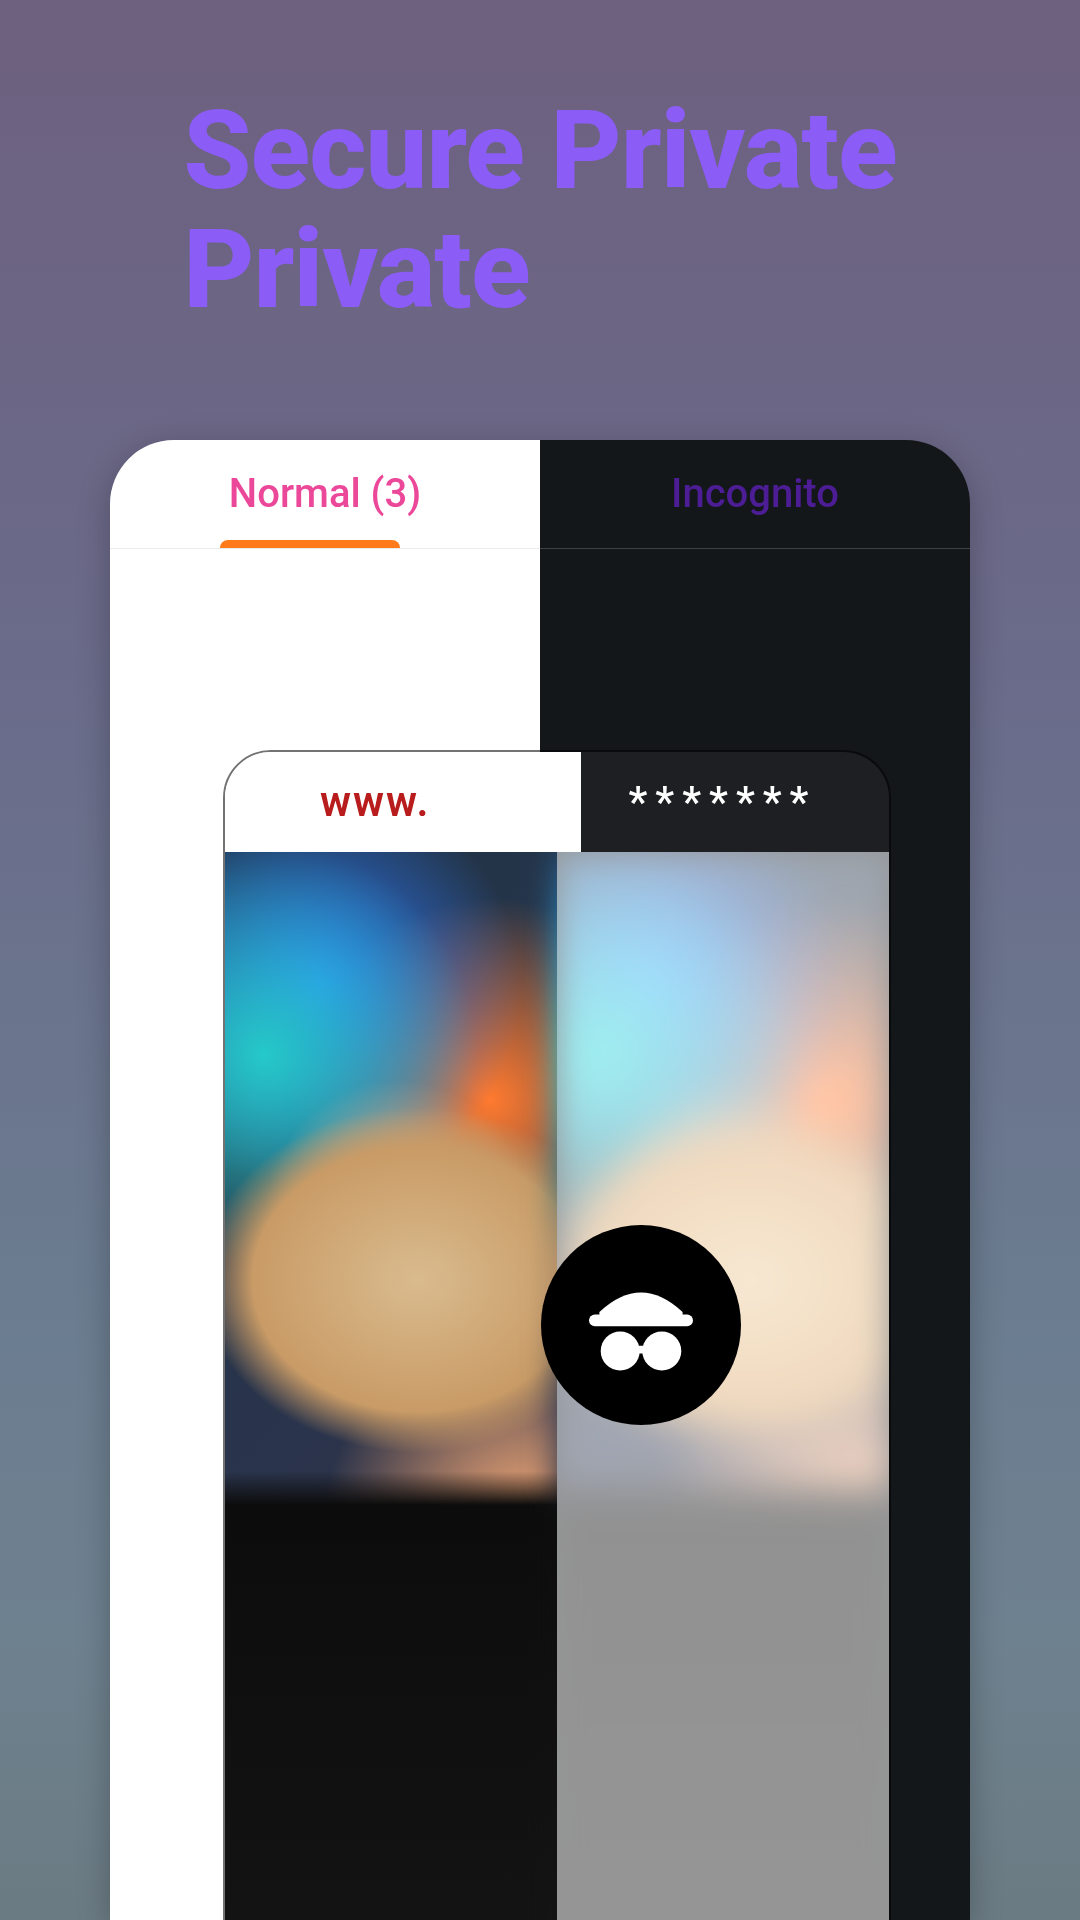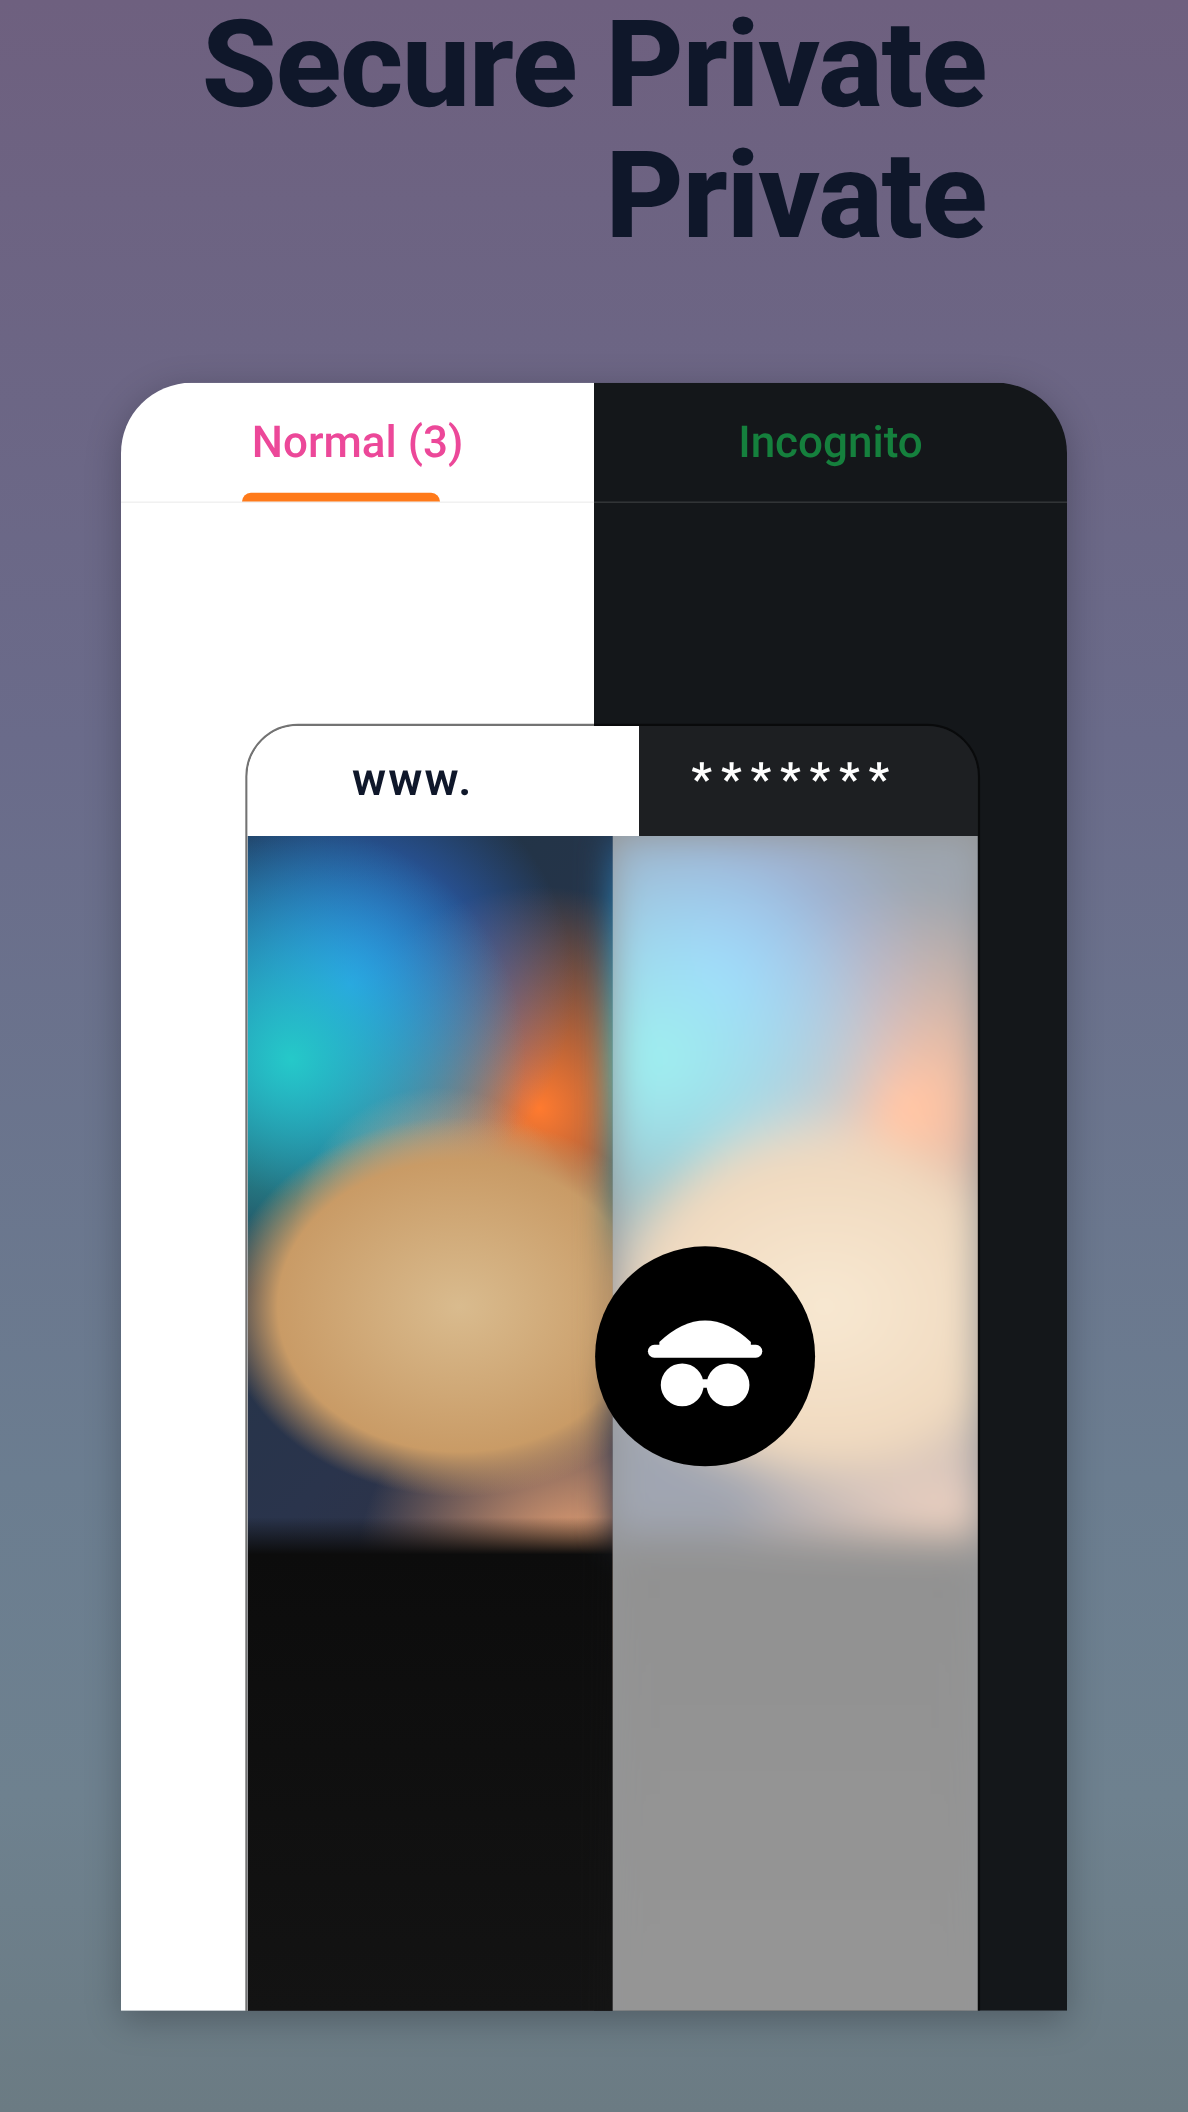--- a/index.html
+++ b/index.html
@@ -6,25 +6,26 @@
   html, body { width: 1080px; height: 1920px; overflow: hidden; }
   body {
     background: linear-gradient(180deg, #6e607f 0%, #6a6b8a 35%, #6b7d90 70%, #6e818f 85%, #6b7b83 100%);
     font-family: -apple-system, BlinkMacSystemFont, "Segoe UI", Roboto, Helvetica, Arial, sans-serif;
     display: flex;
     flex-direction: column;
     align-items: center;
   }
 
   .headline {
-    color: #0f172a;
+    color: #8b5cf6;
     font-weight: 800;
     font-size: 110px;
     line-height: 1.08;
-    text-align: right;
+    text-align: left;
+    margin-top: 92px;
     letter-spacing: -1px;
   }
 
   .phone {
     position: relative;
     margin-top: 110px;
     width: 860px;
     height: 1480px;          
     border-radius: 64px 64px 0 0;
     overflow: hidden;
@@ -58,21 +59,21 @@
   .tab-normal { color: #ec4899; }
   .tab-normal .underline {
     position: absolute;
     left: 110px;
     width: 180px;
     height: 8px;
     border-radius: 8px 8px 0 0;
     background: #ff7a1a;
     bottom: 0;
   }
-  .tab-incognito { color: #15803d; }
+  .tab-incognito { color: #4c1d95; }
   .tab-divider-right {
     position: absolute;
     top: 108px; right: 0; width: 50%;
     height: 1.5px;
     background: rgba(255,255,255,.18);
   }
   .tab-divider-left {
     position: absolute;
     top: 108px; left: 0; width: 50%;
     height: 1.5px;
@@ -99,21 +100,21 @@
   }
   .card-header-left, .card-header-right {
     flex: 1;
     height: 100%;
     display: flex;
     align-items: center;
     font-size: 42px;
     font-weight: 600;
     letter-spacing: 2px;
   }
-  .card-header-left  { background: #ffffff; color: #0f172a; padding-left: 95px; }
+  .card-header-left  { background: #ffffff; color: #b91c1c; padding-left: 95px; }
   .card-header-right { background: #1d1f22; color: #ffffff; padding-left: 48px; letter-spacing: 8px; }
 
   
   .photo {
     position: relative;
     width: 100%;
     height: calc(100% - 100px);
     overflow: hidden;
   }
 

